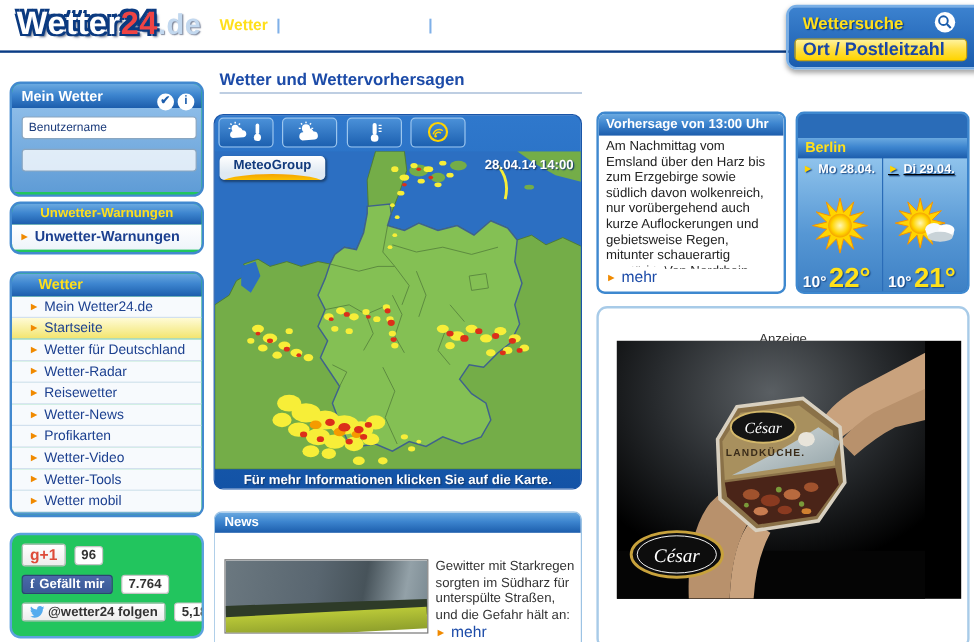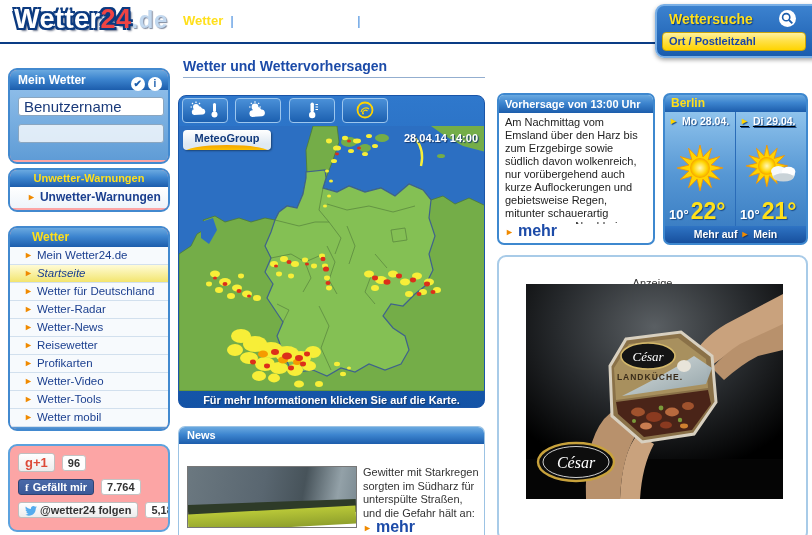--- a/index.html
+++ b/index.html
@@ -21,52 +21,52 @@
   #topnav .active{color:#ffdf1b;}
 
   
   #search{left:655px;top:4px;width:150px;height:50px;border:2px solid #79afe6;border-radius:9px;
     background:linear-gradient(#3c82cf 0%,#1a5cae 100%);box-shadow:0 2px 4px rgba(0,0,0,.35);padding-left:48px;}
   #search .ttl{left:12px;top:5px;color:#ffdf1b;font-size:14px;font-weight:bold;text-shadow:1px 1px 1px #0a3c85;}
   #search .mag{left:122px;top:4px;width:17px;height:17px;border-radius:50%;background:#fff;}
   #search .mag svg{display:block;margin:2px;}
   #search .btn{left:5px;top:26px;width:136px;height:17px;border:1px solid #c9a40c;border-radius:4px;
     background:linear-gradient(#fff3a0 0%,#ffe14a 45%,#ffd400 100%);
-    color:#1a46a5;font-size:11px;font-weight:bold;line-height:17px;padding-left:6px;cursor:text;}
+    color:#1a46a5;font-size:15px;font-weight:bold;line-height:17px;padding-left:6px;cursor:text;}
 
   
   #pagetitle{left:183px;top:58px;color:#1c4ba8;font-size:14px;font-weight:bold;}
   #titlerule{left:183px;top:77px;width:302px;height:1px;background:#93aecf;}
 
   
-  .sbox{left:8px;width:158px;border:2px solid #4289cf;border-radius:9px;overflow:hidden;background:#fca5a5;}
+  .sbox{left:8px;width:158px;border:2px solid #4289cf;border-radius:9px;overflow:hidden;background:#22c55e;}
   .shead{height:20px;line-height:20px;background:linear-gradient(#6aa9e0 0%,#3d85cf 45%,#1c5dac 100%);
     color:#fff;font-size:12px;font-weight:bold;padding-left:8px;position:relative;}
   .shead.yellow{color:#ffdf1b;}
   .arrow{color:#f08a00;font-size:9px;margin-right:4px;vertical-align:1px;}
 
   #meinwetter{top:68px;height:92px;}
   #meinwetter .body{background:linear-gradient(#8cbce8 0%,#5f9cd6 100%);height:70px;padding:7px 8px 0 8px;box-sizing:border-box;}
   #meinwetter input{display:block;width:134px;height:17px;border:1px solid #8aa6c0;border-radius:3px;
-    font-family:"Liberation Sans",sans-serif;font-size:15px;color:#1a3a7a;padding:0 5px;margin-bottom:8px;}
+    font-family:"Liberation Sans",sans-serif;font-size:10px;color:#1a3a7a;padding:0 5px;margin-bottom:8px;}
   #meinwetter input.empty{background:rgba(255,255,255,.78);}
   .roundicon{display:inline-block;width:14px;height:14px;border-radius:50%;background:#fff;color:#1c5dac;
     font-size:10px;font-weight:bold;text-align:center;line-height:14px;cursor:pointer;}
   #mw-icons{position:absolute;right:6px;top:3px;}
 
   #unwetterbox{top:168px;height:40px;}
   #unwetterbox .shead{height:17px;line-height:17px;font-size:11px;text-align:center;padding-left:0;}
-  #unwetterbox .row{height:21px;line-height:21px;padding-left:17px;background:linear-gradient(#ffffff,#eef4fa);
+  #unwetterbox .row{height:21px;line-height:21px;padding-left:6px;background:linear-gradient(#ffffff,#eef4fa);
     color:#1b3f8f;font-size:12px;font-weight:bold;cursor:pointer;}
 
   #wettermenu{top:226px;height:201px;}
   #wettermenu .shead{padding-left:22px;height:19px;line-height:19px;}
   #wettermenu .mi{height:17px;line-height:17px;padding-left:14px;border-bottom:1px solid #d2e0ee;
     background:#f7fafd;color:#1b3f8f;font-size:11.5px;cursor:pointer;white-space:nowrap;}
-  #wettermenu .mi.active{background:linear-gradient(#fffbd6 0%,#f6ec8e 70%,#f3e46e 100%);font-style:italic;}
+  #wettermenu .mi.active{background:linear-gradient(#fffbd6 0%,#f6ec8e 70%,#f3e46e 100%);}
   #wettermenu .cap{height:7px;background:linear-gradient(#5a9ad8,#1c5dac);}
 
   #socialbox{top:444px;height:84px;border-color:#5ca2de;}
   #socialbox .srow{margin:7px 0 0 8px;white-space:nowrap;font-size:11px;}
   .pillbtn{display:inline-block;border:1px solid #bfbfbf;border-radius:3px;padding:1px 6px;
     background:linear-gradient(#ffffff,#ededed);font-weight:bold;color:#333;cursor:pointer;vertical-align:middle;}
   .cntbub{display:inline-block;border:1px solid #c4c4c4;border-radius:3px;padding:1px 5px;margin-left:7px;
     background:#fff;color:#333;font-weight:bold;vertical-align:middle;}
   .gplus-g{color:#dd4b39;font-size:13px;font-weight:bold;}
   .fbbtn{background:linear-gradient(#4a69a8,#3b5998);border-color:#2d4373;color:#fff;}
@@ -96,50 +96,50 @@
   #newsbox .shead{height:17px;line-height:17px;font-size:11px;}
   #newshl{margin:4px 0 3px 8px;font-size:12px;font-weight:bold;color:#333;}
   #newsimg{left:8px;top:39px;width:168px;height:60px;border:1px solid #777;overflow:hidden;cursor:pointer;}
   #newsimg .sky{position:absolute;left:0;top:0;width:100%;height:75%;
     background:linear-gradient(100deg,#6b7880 0%,#596670 45%,#47535a 68%,#93a1a8 88%,#7b8a92 100%);}
   #newsimg .trees{position:absolute;left:0;top:58%;width:100%;height:22%;
     background:#2e3b28;transform:rotate(-2deg);}
   #newsimg .field{position:absolute;left:0;top:72%;width:100%;height:30%;
     background:linear-gradient(#b9c838,#8fa02c);transform:rotate(-3deg);}
   #newstxt{left:184px;top:39px;width:118px;font-size:11px;line-height:13.5px;color:#333;}
-  .mehr{color:#1c4ba8;font-size:16px;font-weight:bold;cursor:pointer;}
+  .mehr{color:#1c4ba8;font-size:13px;font-weight:normal;cursor:pointer;}
 
   
   #fcbox{left:497px;top:93px;width:158px;height:152px;border:2px solid #3e88cf;border-radius:7px;
     overflow:hidden;background:#fff;box-sizing:border-box;}
   #fcbox .shead{height:18px;line-height:18px;font-size:11px;padding-left:6px;}
   #fctext{padding:3px 6px 0 6px;font-size:11px;line-height:13px;color:#222;height:108px;overflow:hidden;}
   #fcmehr{position:absolute;left:6px;bottom:3px;background:#fff;padding-right:6px;}
 
   
   #berlinbox{left:663px;top:93px;width:145px;height:152px;border:2px solid #3e88cf;border-radius:7px;
     overflow:hidden;background:#2a6cb8;box-sizing:border-box;}
-  #berlinbox .shead{height:17px;line-height:17px;padding-left:6px;}
+  #berlinbox .shead{height:17px;line-height:17px;padding-left:6px;margin-top:20px;}
   #bcells{display:flex;height:114px;}
   .bcell{width:70px;position:relative;background:linear-gradient(#8fc3ec 0%,#5697d4 55%,#3c7fc4 100%);}
   .bcell+.bcell{margin-left:1px;text-decoration:underline;}
   .bday{color:#fff;font-size:10.5px;font-weight:bold;padding:3px 0 0 4px;text-shadow:1px 1px 1px #1a4a86;}
   .bday .arrow{color:#ffd400;}
   .bsun{position:absolute;left:50%;top:50%;transform:translate(-50%,-52%);}
   .btemps{position:absolute;left:4px;bottom:1px;white-space:nowrap;}
   .tlow{color:#fff;font-size:13px;font-weight:bold;text-shadow:1px 1px 1px #1a4a86;}
   .thigh{color:#ffe11a;font-size:23px;font-weight:bold;text-shadow:1px 1px 1px #1a4a86;margin-left:2px;}
   #bfooter{height:17px;line-height:17px;text-align:center;color:#fff;font-size:10.5px;font-weight:bold;
     background:linear-gradient(#2f74c4,#17509e);text-shadow:1px 1px 1px #14386c;cursor:pointer;}
 
   
   #adbox{left:497px;top:255px;width:311px;height:286px;border:2px solid #a8cbe8;border-radius:9px;
     background:#fff;box-sizing:border-box;}
   #adlabel{text-align:center;font-size:11px;color:#333;margin-top:20px;}
-  #adimg{left:27px;top:27px;width:257px;height:215px;background:#000;overflow:hidden;cursor:pointer;}
+  #adimg{left:15px;top:27px;width:287px;height:215px;background:#000;overflow:hidden;cursor:pointer;}
 </style>
 </head>
 <body>
 
 <div id="banner" class="abs"></div>
 <div id="logo" class="abs"><span class="lw">Wetter</span><span class="l24">24</span><span class="lde">.de</span></div>
 <div id="topnav" class="abs">
   <span class="active">Wetter</span><span class="sep">|</span><span>Geschäftskunden</span><span class="sep">|</span><span>Über MeteoGroup</span>
 </div>
 
@@ -172,22 +172,22 @@
   <div class="shead yellow">Unwetter-Warnungen</div>
   <div class="row"><span class="arrow">►</span><span>Unwetter-Warnungen</span></div>
 </div>
 
 <div id="wettermenu" class="sbox abs">
   <div class="shead yellow">Wetter</div>
   <div class="mi"><span class="arrow">►</span><span>Mein Wetter24.de</span></div>
   <div class="mi active"><span class="arrow">►</span><span>Startseite</span></div>
   <div class="mi"><span class="arrow">►</span><span>Wetter für Deutschland</span></div>
   <div class="mi"><span class="arrow">►</span><span>Wetter-Radar</span></div>
+  <div class="mi"><span class="arrow">►</span><span>Reisewetter</span></div>
   <div class="mi"><span class="arrow">►</span><span>Wetter-News</span></div>
-  <div class="mi"><span class="arrow">►</span><span>Reisewetter</span></div>
   <div class="mi"><span class="arrow">►</span><span>Profikarten</span></div>
   <div class="mi"><span class="arrow">►</span><span>Wetter-Video</span></div>
   <div class="mi"><span class="arrow">►</span><span>Wetter-Tools</span></div>
   <div class="mi"><span class="arrow">►</span><span>Wetter mobil</span></div>
   <div class="cap"></div>
 </div>
 
 <div id="socialbox" class="sbox abs">
   <div class="srow">
     <span class="pillbtn"><span class="gplus-g">g+1</span></span><span class="cntbub">96</span>

